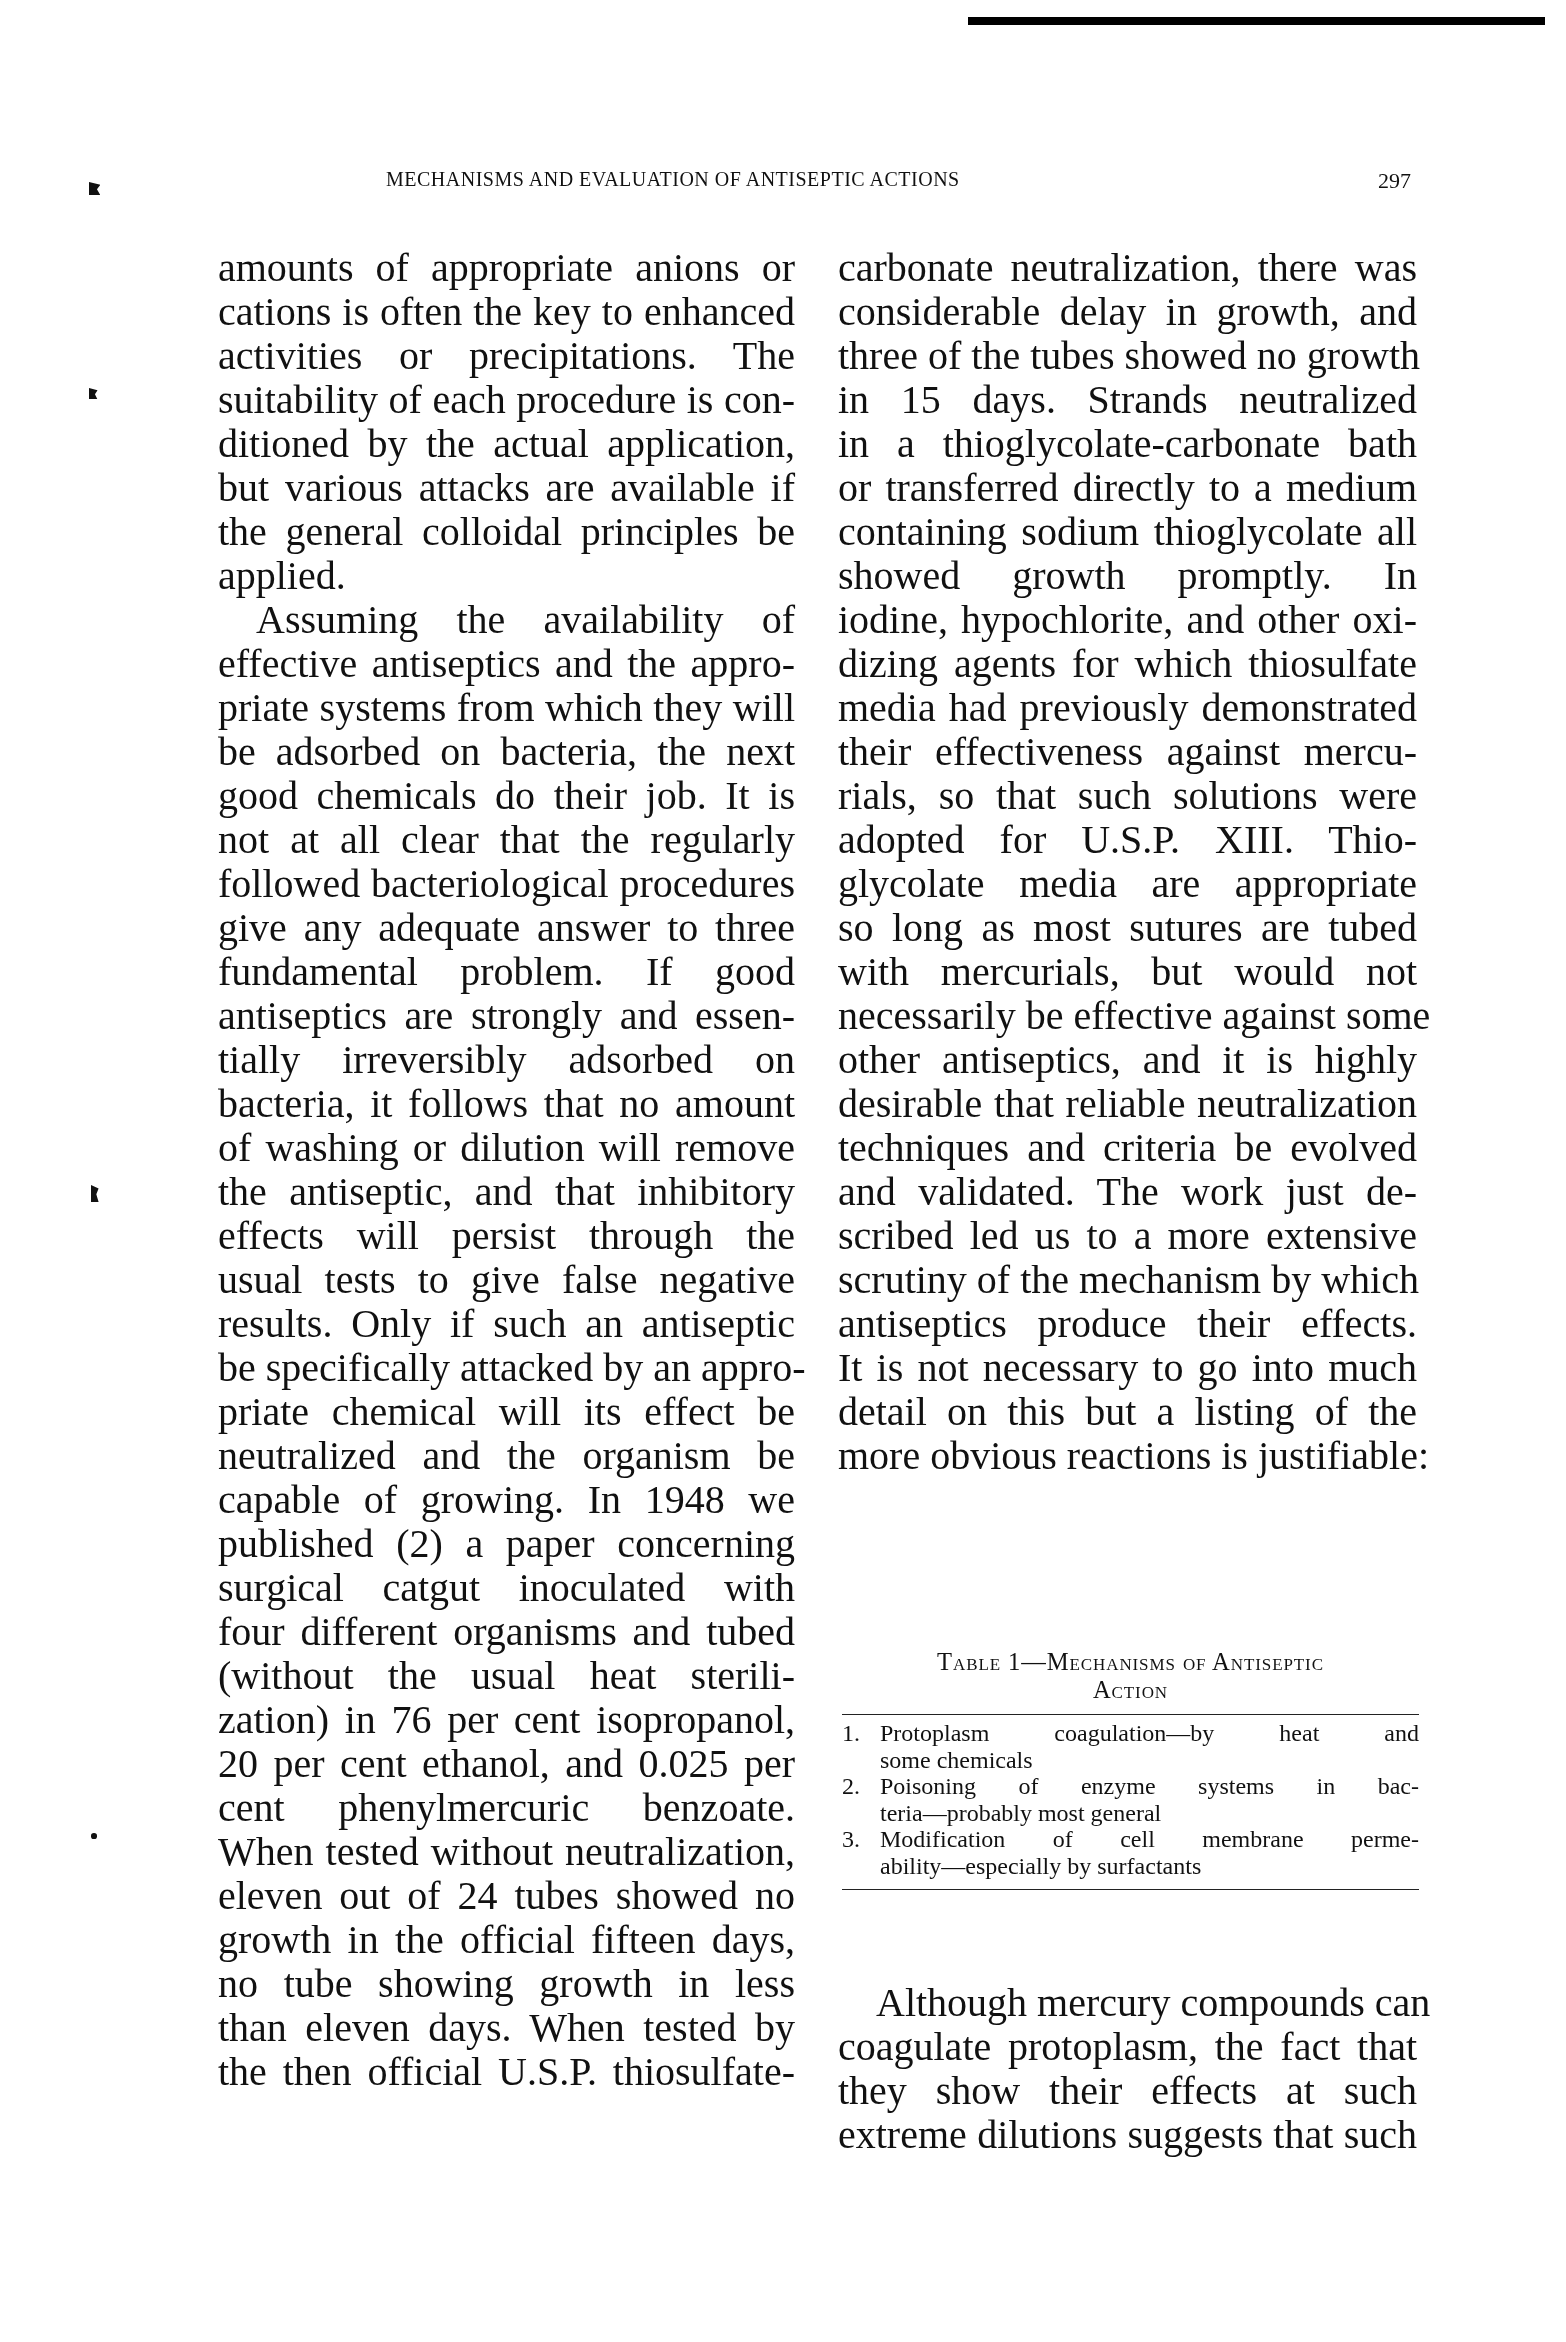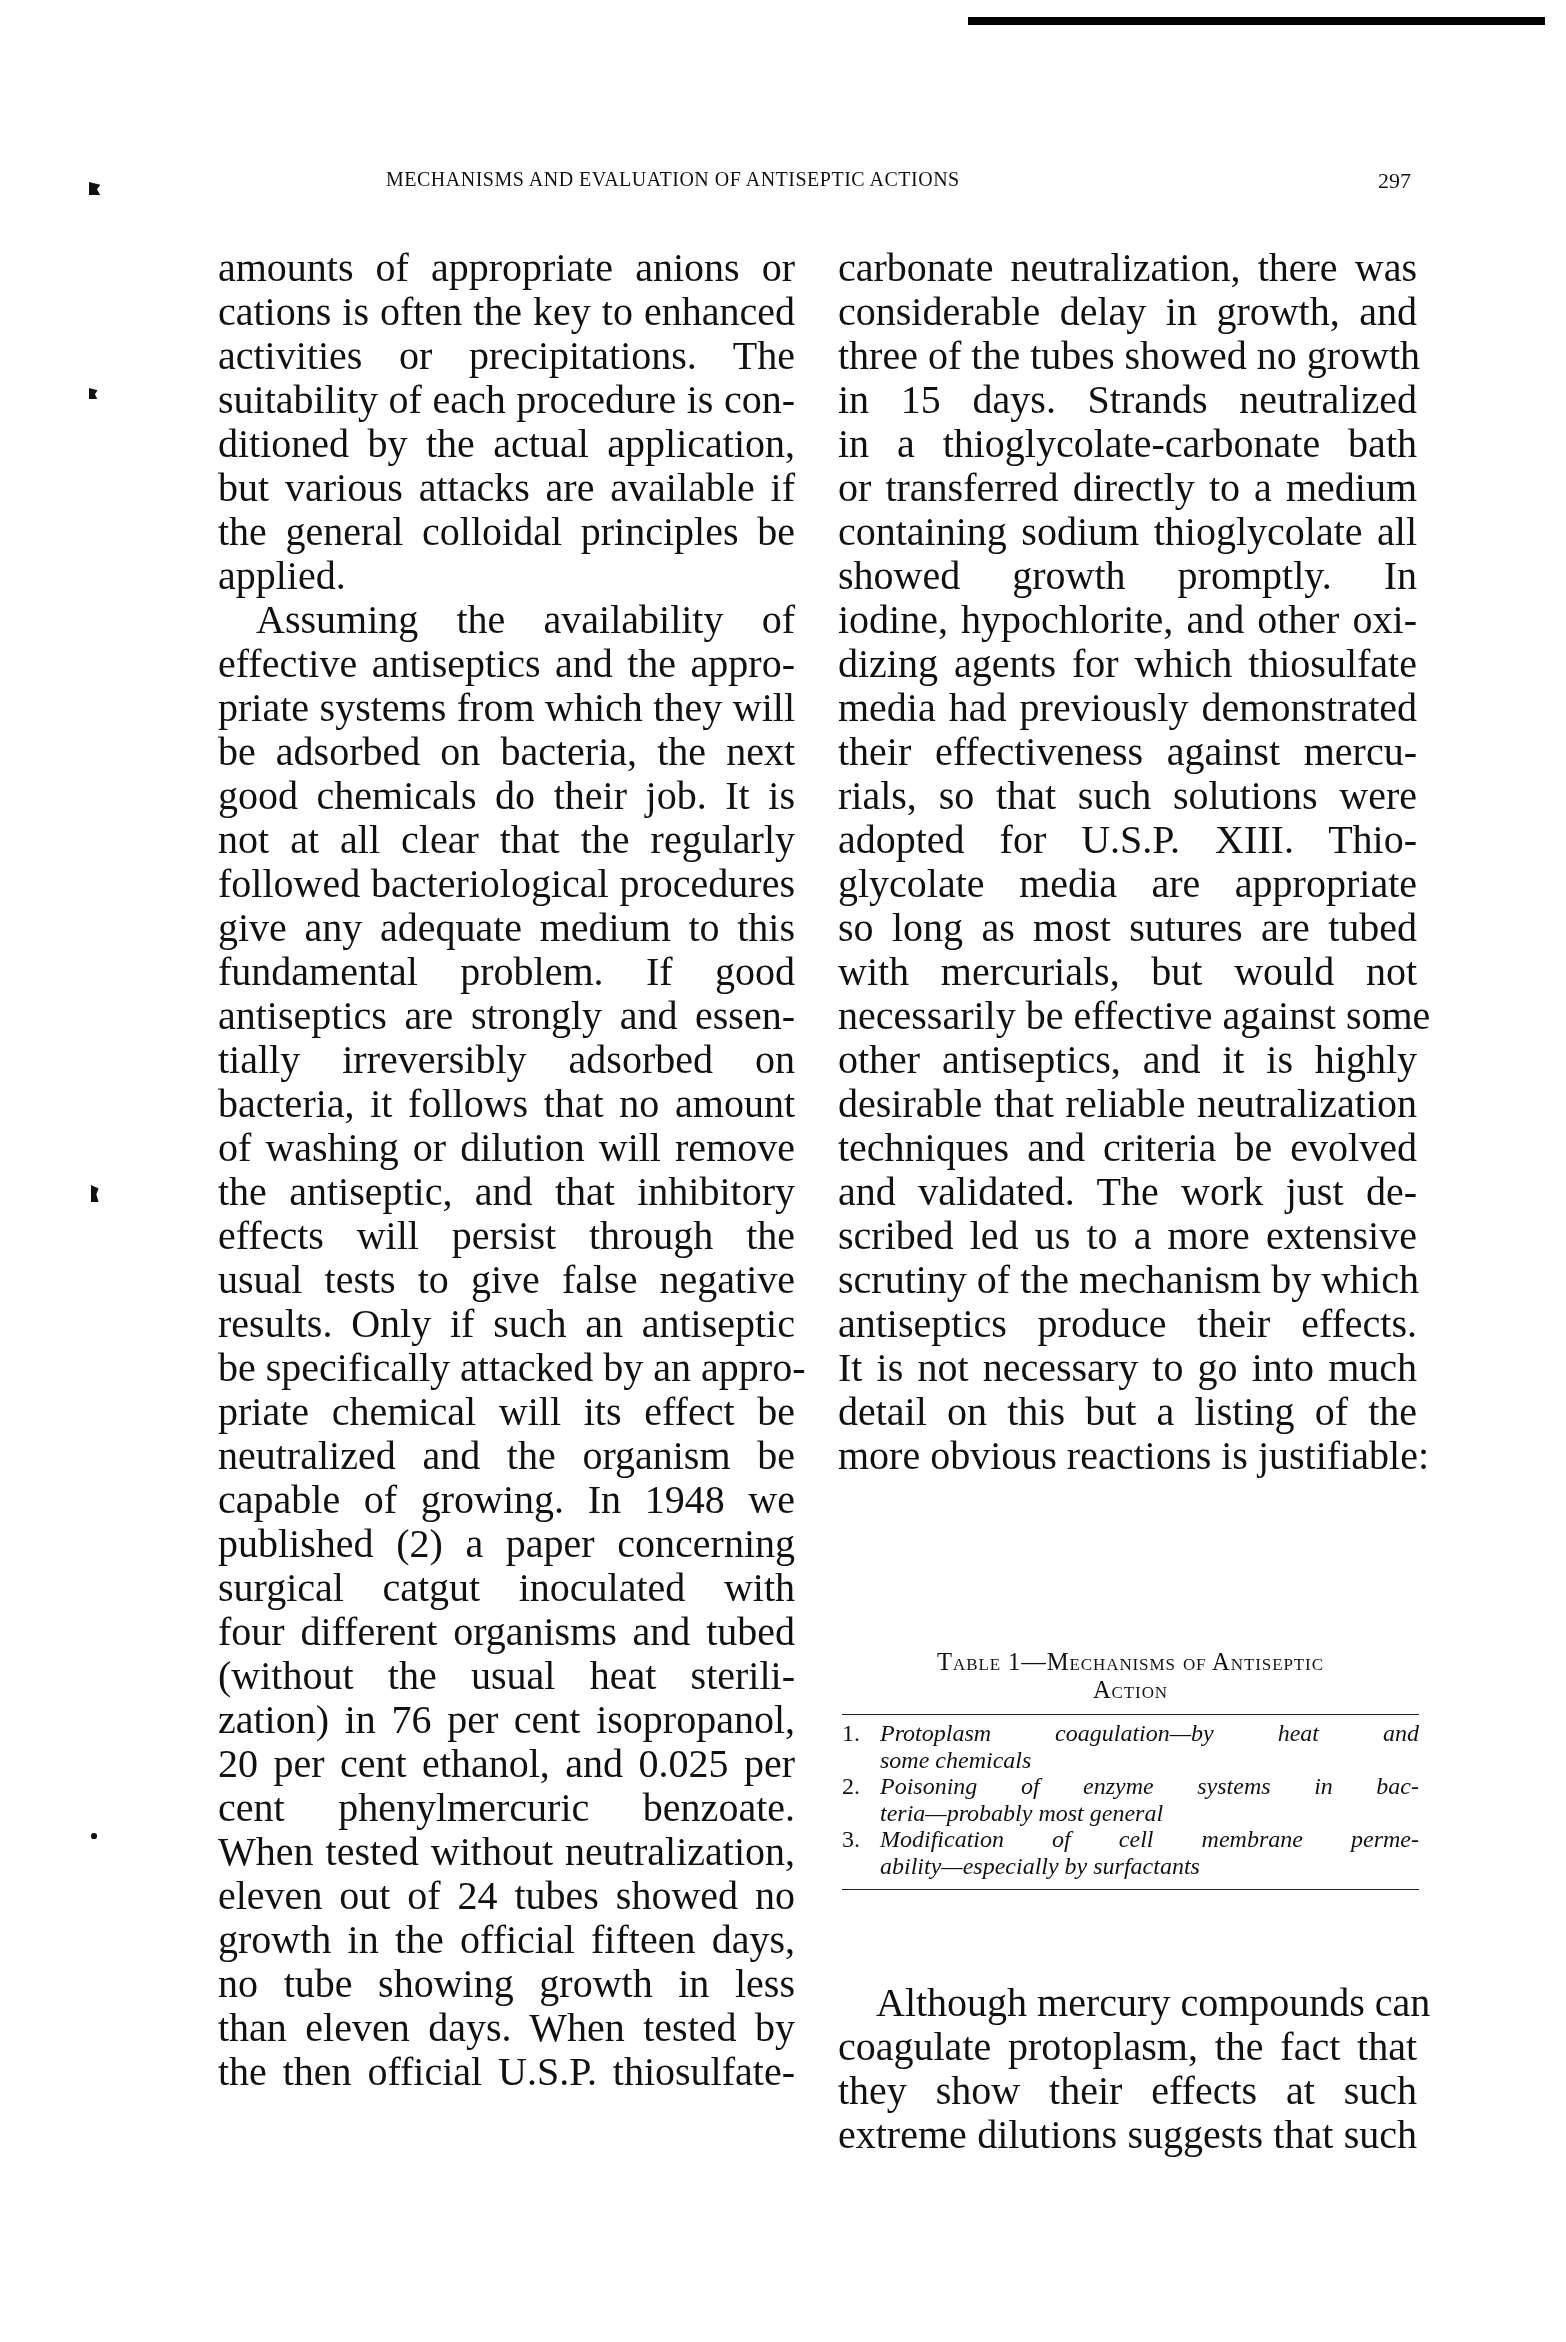--- a/index.html
+++ b/index.html
@@ -14,21 +14,21 @@
   .col-right { left: 838px; top: 246px; width: 579px; }
   .line { display: block; text-align: justify; text-align-last: justify; white-space: nowrap; height: 44px; }
   .line.last { text-align-last: left; }
   .indent { padding-left: 38px; }
   .table-block { position: absolute; left: 842px; top: 1628px; width: 577px; margin-top: 20px; }
   .table-title { text-align: center; font-size: 24.6px; line-height: 28px; font-variant: small-caps; letter-spacing: 0.9px; }
   .table-rule { border-top: 1.9px solid #222; margin: 9.5px 0 5.7px 0; }
   .table-item { display: flex; font-size: 24px; line-height: 26.5px; }
   .table-num { width: 38px; flex: none; }
   .table-text { flex: 1; }
-  .table-text .tl { display: block; text-align: justify; text-align-last: justify; white-space: nowrap; font-style: italic; }
+  .table-text .tl { display: block; text-align: justify; text-align-last: justify; white-space: nowrap; }
   .table-text .tl.last { text-align-last: left; }
   .col-right2 { left: 838px; top: 1981px; width: 579px; }
 </style>
 </head>
 <body>
 
 <div class="topbar"></div>
 <div class="mark" style="left:89px; top:182px;"></div>
 <div class="mark" style="left:89px; top:388px; width:8.5px; height:11.4px;"></div>
 <div class="mark" style="left:91px; top:1185px; width:7.6px; height:17px;"></div>
@@ -46,21 +46,21 @@
     <span class="line">but various attacks are available if</span>
     <span class="line">the general colloidal principles be</span>
     <span class="line last">applied.</span>
     <span class="line indent">Assuming the availability of</span>
     <span class="line">effective antiseptics and the appro-</span>
     <span class="line">priate systems from which they will</span>
     <span class="line">be adsorbed on bacteria, the next</span>
     <span class="line">good chemicals do their job. It is</span>
     <span class="line">not at all clear that the regularly</span>
     <span class="line">followed bacteriological procedures</span>
-    <span class="line">give any adequate medium to this</span>
+    <span class="line">give any adequate answer to three</span>
     <span class="line">fundamental problem. If good</span>
     <span class="line">antiseptics are strongly and essen-</span>
     <span class="line">tially irreversibly adsorbed on</span>
     <span class="line">bacteria, it follows that no amount</span>
     <span class="line">of washing or dilution will remove</span>
     <span class="line">the antiseptic, and that inhibitory</span>
     <span class="line">effects will persist through the</span>
     <span class="line">usual tests to give false negative</span>
     <span class="line">results. Only if such an antiseptic</span>
     <span class="line">be specifically attacked by an appro-</span>

